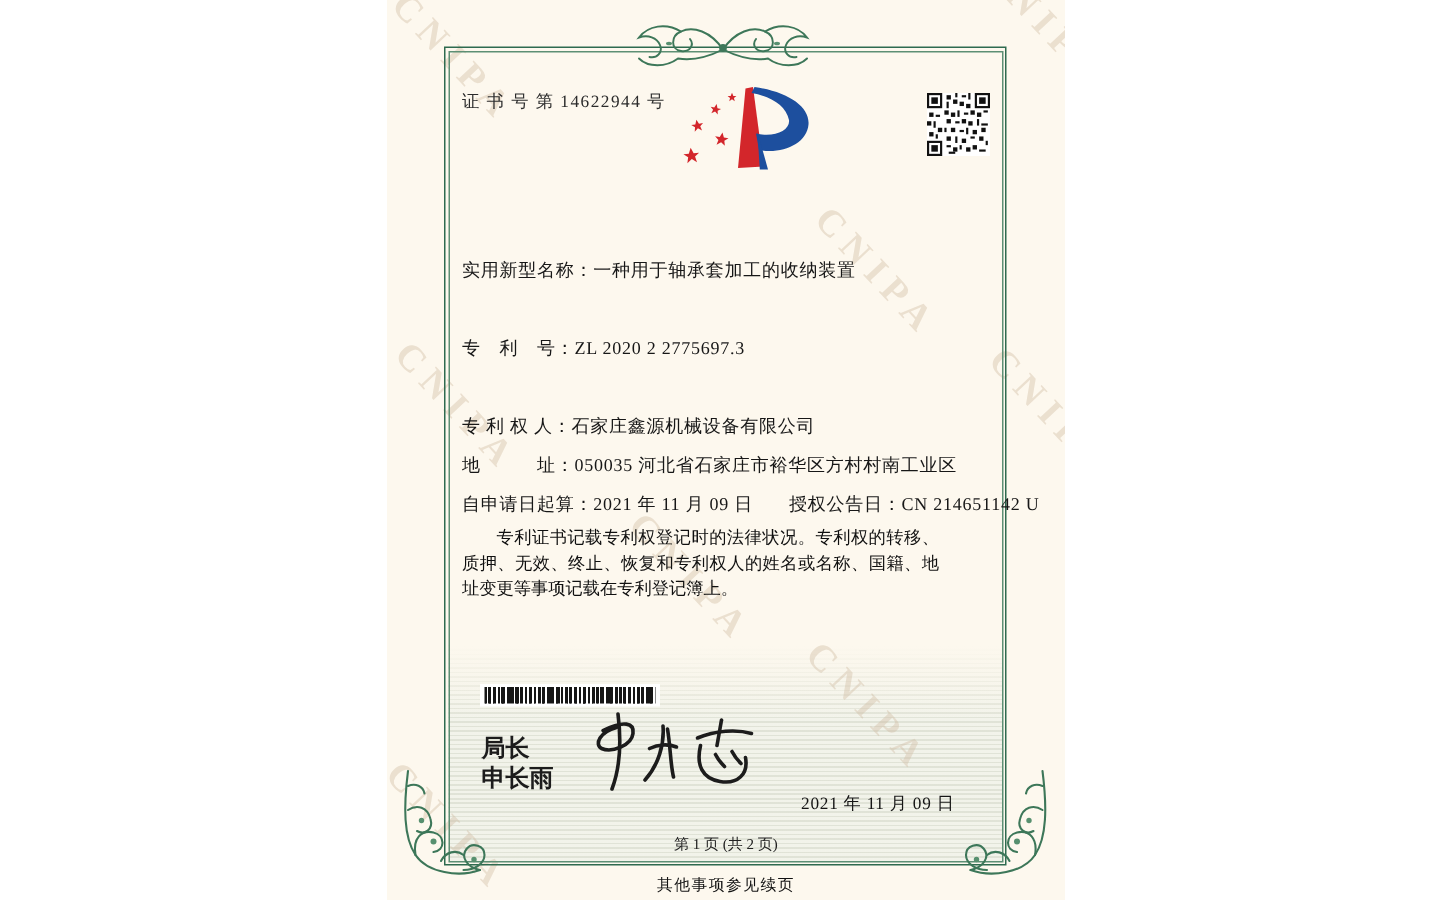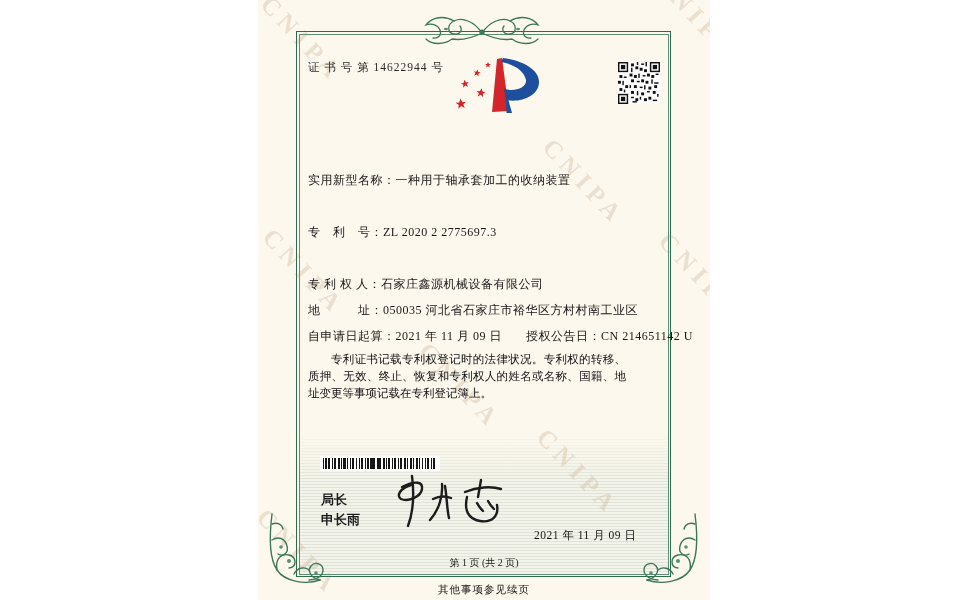--- a/index.html
+++ b/index.html
@@ -48,21 +48,21 @@
   .barcode-wrap { position:absolute; z-index:2; left:62px; top:456px; background:#ffffff;
                   padding:2px 3px; }
   .barcode { width:114px; height:11px; background-color:#ffffff;
     background-image:
       repeating-linear-gradient(90deg,#161616 0 1.5px,transparent 1.5px 3px),
       repeating-linear-gradient(90deg,#161616 0 1px,transparent 1px 5.5px),
       repeating-linear-gradient(90deg,transparent 0 2.5px,#161616 2.5px 4px,transparent 4px 9px); }
   
   .director { position:absolute; z-index:2; left:63px; top:490px;
               font-family:"Liberation Sans","DejaVu Sans",sans-serif;
-              font-weight:600; font-size:13px; line-height:20px; color:#1c1c1c; }
+              font-weight:600; font-size:16px; line-height:20px; color:#1c1c1c; }
   .sign { position:absolute; z-index:2; left:130px; top:472px; width:132px; height:60px; }
   .issue-date { position:absolute; z-index:2; left:276px; top:528px; font-size:11.5px;
                 letter-spacing:0.5px; color:#151515; }
   .page-info { position:absolute; z-index:2; left:0; top:556px; width:100%;
                text-align:center; font-size:10px; color:#222; }
   .cont-note { position:absolute; z-index:2; left:0; top:583px; width:100%;
                text-align:center; font-size:10.5px; color:#111; letter-spacing:1px; }
   
   .orn-top { position:absolute; z-index:2; left:158px; top:12px; width:132px; height:40px; }
   .orn-bl  { position:absolute; z-index:2; left:6px;  top:510px; width:74px; height:76px; }

